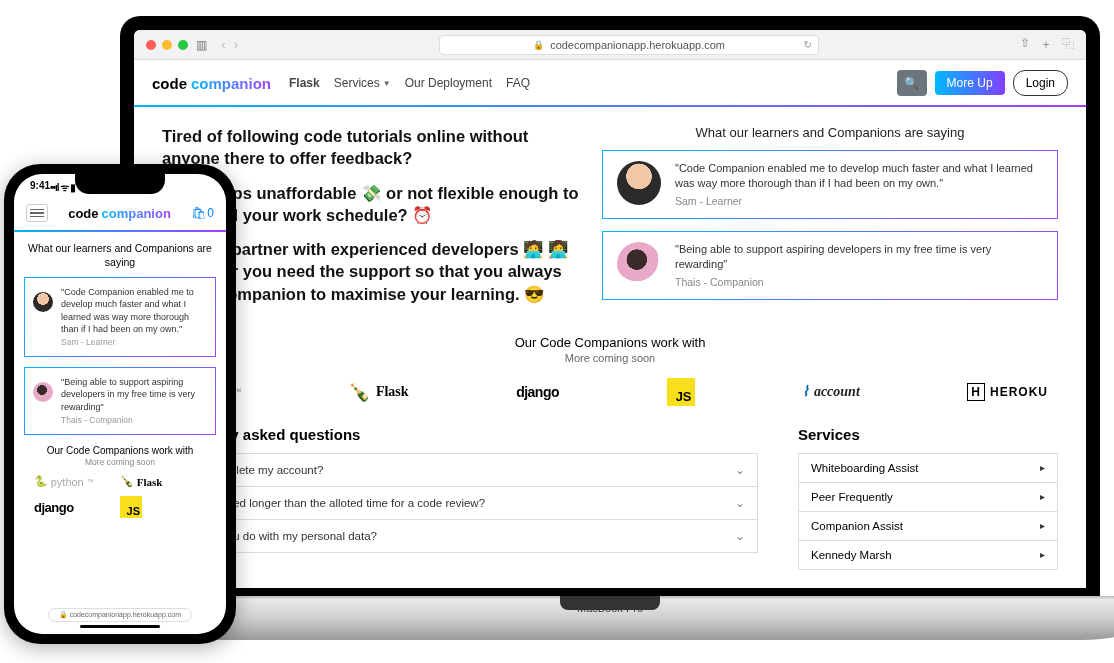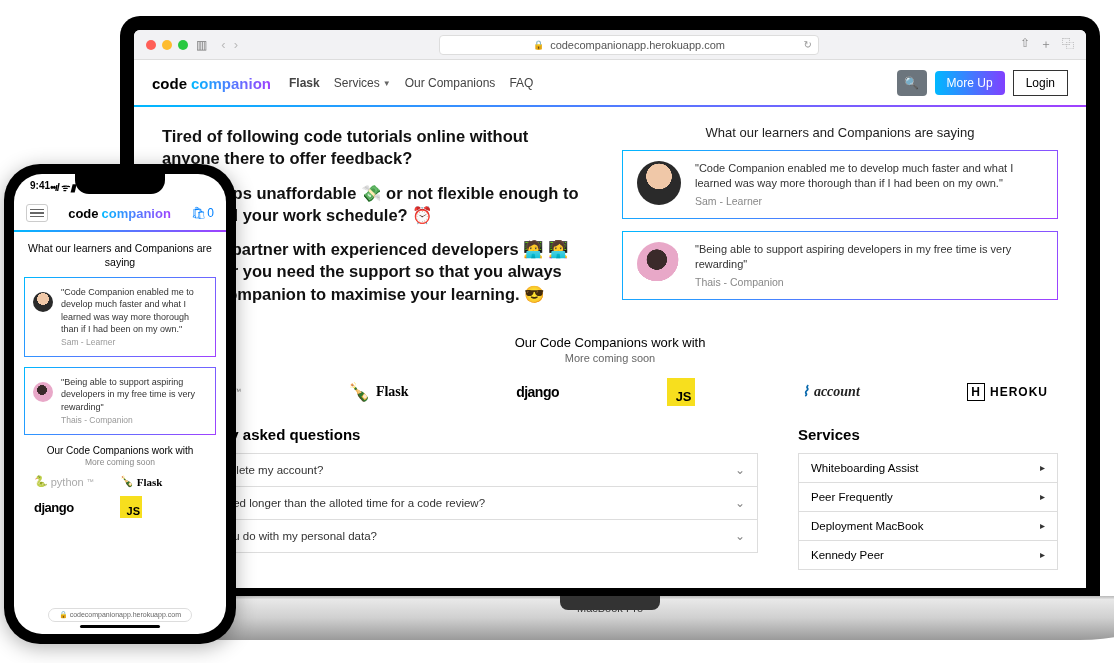--- a/index.html
+++ b/index.html
@@ -28,25 +28,25 @@
 .app-header { display:flex; align-items:center; padding: 10px 18px 8px; gap: 18px; border-bottom:1px solid #fff;}
 .brand { font-weight:600; font-size:15px; display:flex; gap:4px;}
 .brand .b1{color:#000;} .brand .b2{background:linear-gradient(90deg,#00b8ff,#a040ff);-webkit-background-clip:text;background-clip:text;color:transparent;font-weight:700;}
 .nav { display:flex; gap:14px; font-size:12px; color:#444;}
 .nav .active{font-weight:600;}
 .nav-item{display:flex;align-items:center;gap:3px;}
 .caret{font-size:8px;color:#666;}
 .header-right{margin-left:auto;display:flex;gap:8px;align-items:center;}
 .search-btn{width:30px;height:26px;background:#6c757d;border-radius:4px;display:flex;align-items:center;justify-content:center;color:#fff;font-size:12px;}
 .signup-btn{padding:5px 12px;background:linear-gradient(90deg,#00b8ff,#8040ff);color:#fff;border-radius:4px;font-size:12px;font-weight:500;}
-.login-btn{padding:5px 12px;border:1px solid #333;border-radius:0;font-size:12px;}
+.login-btn{padding:5px 12px;border:1px solid #333;border-radius:12px;font-size:12px;}
 .gradient-divider{height:2px;background:linear-gradient(90deg,#00b8ff,#a040ff);}
 
 .app-body{flex:1;overflow:hidden;padding:18px 28px 0;}
-.hero-row{display:flex;gap:40px;}
+.hero-row{display:flex;gap:20px;}
 .hero-left{flex:1;max-width:420px;}
 .hero-left p{font-size:16.5px;font-weight:600;line-height:1.35;color:#111;margin-bottom:12px;}
 .hero-right{flex:1;}
 .hero-right h4{text-align:center;font-size:13px;font-weight:500;color:#222;margin-bottom:10px;}
 .tcard{border:1px solid;border-radius:4px;padding:10px 14px;display:flex;gap:14px;align-items:flex-start;margin-bottom:12px;}
 .tcard.c1{border-image:linear-gradient(135deg,#00b8ff,#a040ff) 1;}
 .tcard.c2{border-image:linear-gradient(135deg,#00b8ff,#a040ff) 1;}
 .avatar{width:44px;height:44px;border-radius:50%;background:#ccc;flex-shrink:0;}
 .avatar.a1{background:radial-gradient(circle at 50% 35%,#f0c8a8 35%,#2a2a2a 36%);}
 .avatar.a2{background:radial-gradient(circle at 45% 40%,#3a2a2a 28%,#e8a8c8 29%,#e8a8c8 60%,#fff 61%);}
@@ -78,21 +78,21 @@
 .svc-col h3{font-size:15px;font-weight:600;margin-bottom:10px;}
 .svc-item{border:1px solid #ddd;border-top:none;padding:8px 12px;font-size:11.5px;display:flex;justify-content:space-between;align-items:center;}
 .svc-item:first-of-type{border-top:1px solid #ddd;}
 .svcarrow{font-size:10px;color:#333;}
 
 
 .phone{position:absolute;left:4px;top:164px;width:232px;height:480px;background:#000;border-radius:36px;padding:10px;z-index:10;box-shadow:0 4px 20px rgba(0,0,0,0.3);}
 .phone-screen{background:#fff;width:100%;height:100%;border-radius:28px;overflow:hidden;display:flex;flex-direction:column;position:relative;}
 .phone-notch{position:absolute;top:0;left:50%;transform:translateX(-50%);width:90px;height:20px;background:#000;border-radius:0 0 14px 14px;z-index:2;}
 .phone-status{display:flex;justify-content:flex-start;padding:6px 16px 0;font-size:10px;font-weight:600;z-index:1;}
-.phone-status .sig{letter-spacing:-1px;font-style:italic;}
+.phone-status .sig{letter-spacing:-1px;}
 .phone-header{display:flex;align-items:center;padding:10px 12px 8px;gap:8px;}
 .hamburger{width:22px;height:18px;border:1px solid #ccc;border-radius:3px;display:flex;flex-direction:column;justify-content:center;gap:2px;padding:0 3px;}
 .hamburger span{height:1.5px;background:#666;}
 .phone-brand{font-weight:600;font-size:13px;display:flex;gap:3px;flex:1;justify-content:center;}
 .cart{color:#0080ff;font-size:12px;display:flex;align-items:center;gap:1px;}
 .phone-divider{height:2px;background:linear-gradient(90deg,#00b8ff,#a040ff);}
 .phone-body{flex:1;overflow:hidden;padding:10px 10px 0;}
 .phone-body h5{text-align:center;font-size:10.5px;font-weight:500;line-height:1.3;margin-bottom:8px;}
 .ptcard{border:1px solid;border-image:linear-gradient(135deg,#00b8ff,#a040ff) 1;border-radius:3px;padding:8px;display:flex;gap:8px;margin-bottom:10px;}
 .pavatar{width:20px;height:20px;border-radius:50%;background:#ccc;flex-shrink:0;margin-top:6px;}
@@ -146,21 +146,21 @@
         <div class="brand">
           <span class="b1">code</span>
           <span class="b2">companion</span>
         </div>
         <div class="nav">
           <span class="nav-item active">Flask</span>
           <span class="nav-item">
             <span>Services</span>
             <span class="caret">▼</span>
           </span>
-          <span class="nav-item">Our Companions</span>
+          <span class="nav-item">Our Deployment</span>
           <span class="nav-item">FAQ</span>
         </div>
         <div class="header-right">
           <div class="search-btn">
             <span>🔍</span>
           </div>
           <div class="signup-btn">More Up</div>
           <div class="login-btn">Login</div>
         </div>
       </div>
@@ -240,25 +240,25 @@
             <h3>Services</h3>
             <div class="svc-item">
                 <span>Whiteboarding Assist</span>
                 <span class="svcarrow">▸</span>
               </div>
             <div class="svc-item">
                 <span>Peer Frequently</span>
                 <span class="svcarrow">▸</span>
               </div>
             <div class="svc-item">
-                <span>Deployment MacBook</span>
+                <span>Companion Assist</span>
                 <span class="svcarrow">▸</span>
               </div>
             <div class="svc-item">
-                <span>Kennedy Peer</span>
+                <span>Kennedy Marsh</span>
                 <span class="svcarrow">▸</span>
               </div>
           </div>
         </div>
       </div>
 
     </div>
   </div>
   <div class="laptop-base">
     <div class="laptop-notch"></div>

